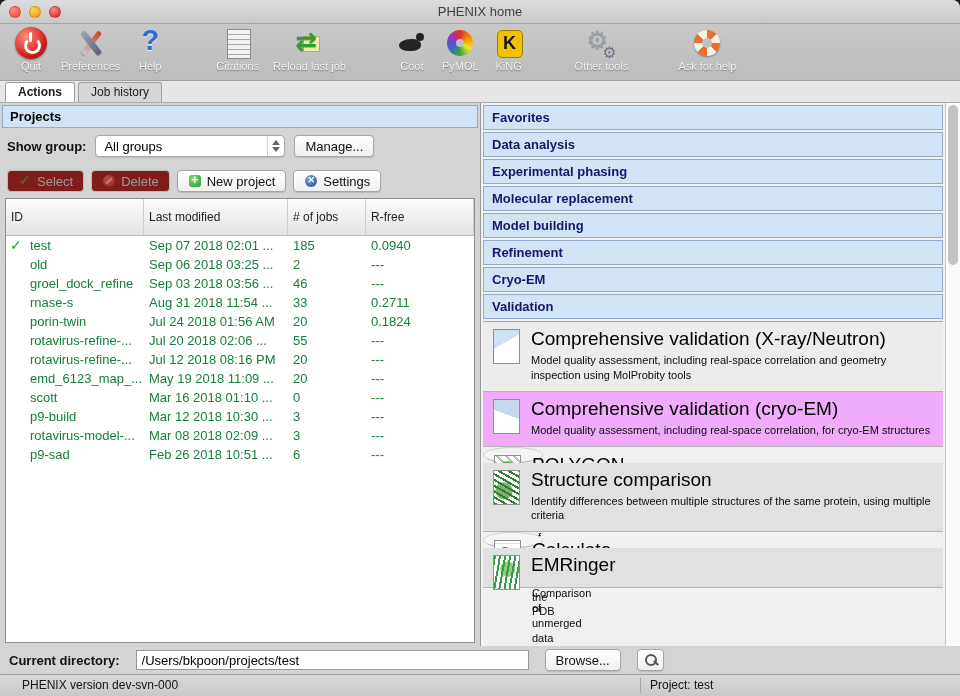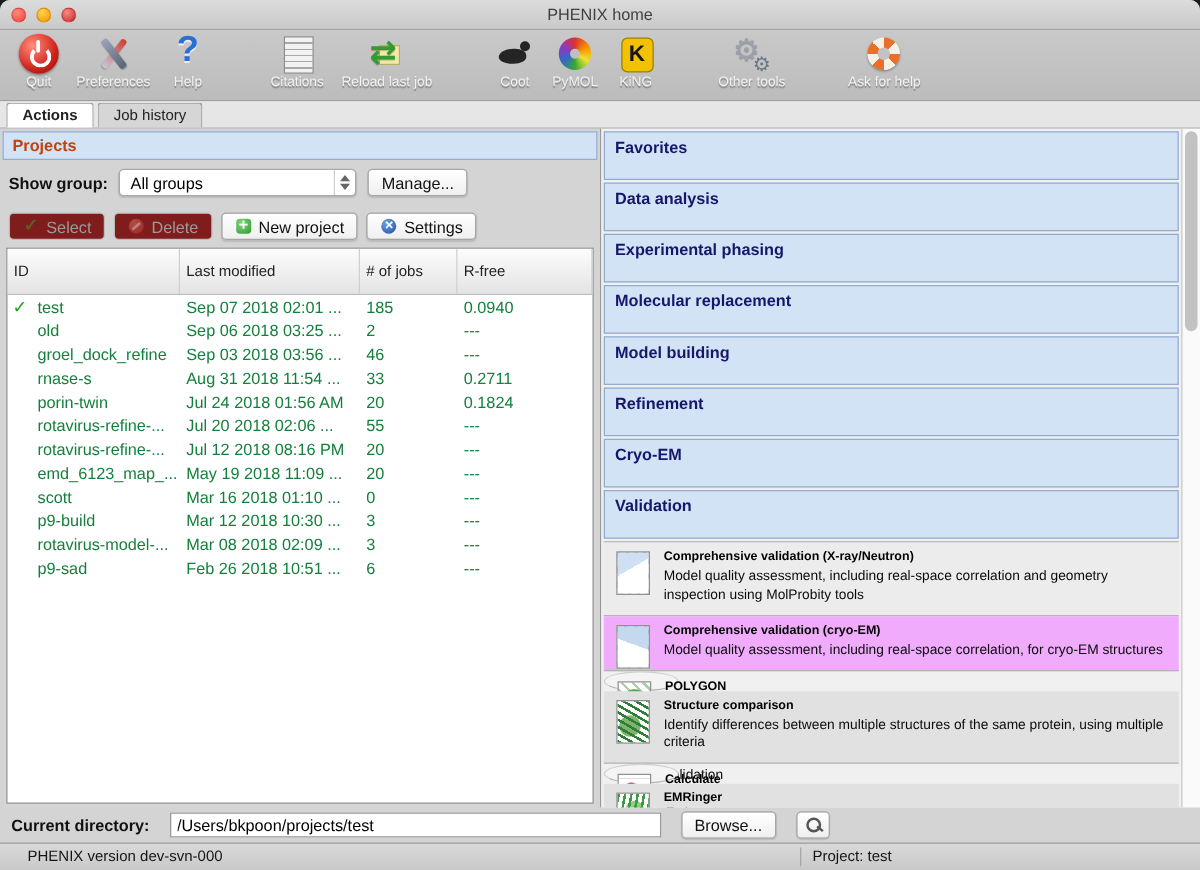--- a/index.html
+++ b/index.html
@@ -43,21 +43,21 @@
   
   .tabbar { height:22px; flex:0 0 22px; background:#e6e6e6; border-bottom:1px solid #ababab; display:flex; align-items:flex-end; padding-left:5px; }
   .tab { height:20px; line-height:19px; padding:0 12px; font-size:12px; color:#222; background:#d6d6d6; border:1px solid #9e9e9e; border-bottom:none; border-radius:3px 3px 0 0; margin-right:3px; cursor:default; }
   .tab.active { background:#ffffff; font-weight:bold; }
 
   
   .main { flex:1 1 auto; min-height:0; display:flex; background:#d4d4d4; }
 
   
   .left-panel { width:481px; flex:0 0 481px; border-right:1px solid #989898; display:flex; flex-direction:column; padding:2px; background:#d4d4d4; }
-  .panel-header { flex:0 0 22px; background:#d2e3f5; border:1px solid #93accb; color:#c2410c; font-weight:bold; font-size:13px; padding:3px 7px; }
+  .panel-header { flex:0 0 22px; background:#d2e3f5; border:1px solid #93accb; color:#000000; font-weight:bold; font-size:13px; padding:3px 7px; }
   .controls-row { flex:0 0 36px; display:flex; align-items:center; gap:9px; padding:0 5px; }
   .lbl-bold { font-weight:bold; font-size:13px; color:#111; }
   .dropdown { width:190px; height:22px; background:#fff; border:1px solid #a9a9a9; border-radius:4px; display:flex; align-items:center; padding-left:8px; font-size:13px; position:relative; box-shadow:0 1px 1px rgba(0,0,0,.12); cursor:default; }
   .stepper { position:absolute; right:0; top:0; bottom:0; width:17px; border-left:1px solid #cfcfcf; display:flex; flex-direction:column; align-items:center; justify-content:center; gap:2px; }
   .arr-up { width:0; height:0; border-left:4px solid transparent; border-right:4px solid transparent; border-bottom:5px solid #666; }
   .arr-down { width:0; height:0; border-left:4px solid transparent; border-right:4px solid transparent; border-top:5px solid #666; }
   .btn { height:22px; padding:0 10px; background:linear-gradient(#ffffff,#efefef); border:1px solid #a5a5a5; border-radius:4px; font-size:13px; color:#111; display:inline-flex; align-items:center; gap:5px; box-shadow:0 1px 1px rgba(0,0,0,.12); cursor:default; white-space:nowrap; }
   .btn.disabled { color:#9b9b9b; background:#7f1d1d; border-color:#bdbdbd; box-shadow:none;text-align:right; }
   .btn.disabled .bicon { opacity:.45; }
   .buttons-row { flex:0 0 34px; display:flex; align-items:center; gap:7px; padding:0 5px; }
@@ -76,28 +76,28 @@
   .thead > div { padding:11px 5px; border-right:1px solid #cfcfcf; white-space:nowrap; overflow:hidden; }
   .tbody { flex:1 1 auto; overflow:hidden; }
   .trow { display:grid; grid-template-columns:138px 144px 78px 1fr; height:19px; line-height:19px; font-size:13px; color:#15803d; cursor:default; }
   .trow > div { padding:0 5px; white-space:nowrap; overflow:hidden; }
   .cell-id { padding-left:24px !important; position:relative; }
   .row-check { position:absolute; left:4px; top:0; }
   .row-check::before { content:"✓"; color:#1fa31f; font-weight:bold; font-size:14px; }
 
   
   .right-panel { flex:1 1 auto; min-width:0; position:relative; background:#f0f0f0; padding:2px 17px 0 2px; overflow:hidden; }
-  .section-bar { height:39px; background:#d2e3f5; border:1px solid #93accb; color:#16166b; font-weight:bold; font-size:13px; padding:4px 8px; margin-bottom:2px; cursor:default; }
+  .section-bar { height:25px; background:#d2e3f5; border:1px solid #93accb; color:#16166b; font-weight:bold; font-size:13px; padding:4px 8px; margin-bottom:2px; cursor:default; }
   .vitems { border-top:1px solid #aaa; }
   .vitem { position:relative; padding:6px 10px 8px 48px; border-bottom:1px solid #b4b4b4; cursor:default; }
   .vitem.light { background:#f4f4f4; }
   .vitem.mid { background:#ececec; }
   .vitem.shaded { background:#e1e1e1; }
   .vitem.selected { background:#f0abfc; }
-  .vtitle { font-weight:bold; font-size:10px; color:#000; margin-bottom:3px; }
+  .vtitle { font-weight:normal; font-size:19px; color:#000; margin-bottom:3px; }
   .vdesc { font-size:11px; line-height:1.35; color:#0a0a0a; max-width:400px; }
   .vthumb { position:absolute; left:10px; top:7px; width:27px; height:35px; border:1px solid #909090; background:#fff; }
   .thumb-xray { background-image:linear-gradient(150deg,#cfe0f2 0 40%,#fff 40%),repeating-linear-gradient(120deg,#3f6fb5 0 2px,transparent 2px 6px); }
   .thumb-cryoem { background-image:linear-gradient(200deg,#c4d8ee 0 45%,#fff 45%),repeating-linear-gradient(60deg,#4a78b8 0 2px,transparent 2px 7px); }
   .thumb-polygon { background-image:radial-gradient(circle at 50% 45%, #57a657 0 9px, transparent 10px),repeating-linear-gradient(45deg,#a8cfa8 0 2px,transparent 2px 6px); }
   .thumb-structure { background-image:repeating-linear-gradient(30deg,#2f7d3a 0 2px,transparent 2px 5px),radial-gradient(circle at 40% 60%, #7fb26a 0 8px, transparent 9px); }
   .thumb-cc { background-image:radial-gradient(circle at 40% 35%, #c23b3b 0 5px, transparent 6px),radial-gradient(circle at 65% 65%, #3b5fc2 0 5px, transparent 6px),repeating-linear-gradient(0deg,#ddd 0 1px,transparent 1px 5px); }
   .thumb-emringer { background-image:repeating-linear-gradient(100deg,#3a9a46 0 2px,transparent 2px 5px),radial-gradient(circle at 55% 40%, #8fcf7a 0 7px, transparent 8px); }
   .vscroll { position:absolute; right:0; top:0; bottom:0; width:15px; background:#fafafa; border-left:1px solid #c6c6c6; }
   .vscroll-thumb { position:absolute; left:2px; right:2px; top:2px; height:160px; background:#c2c2c2; border-radius:6px; }

